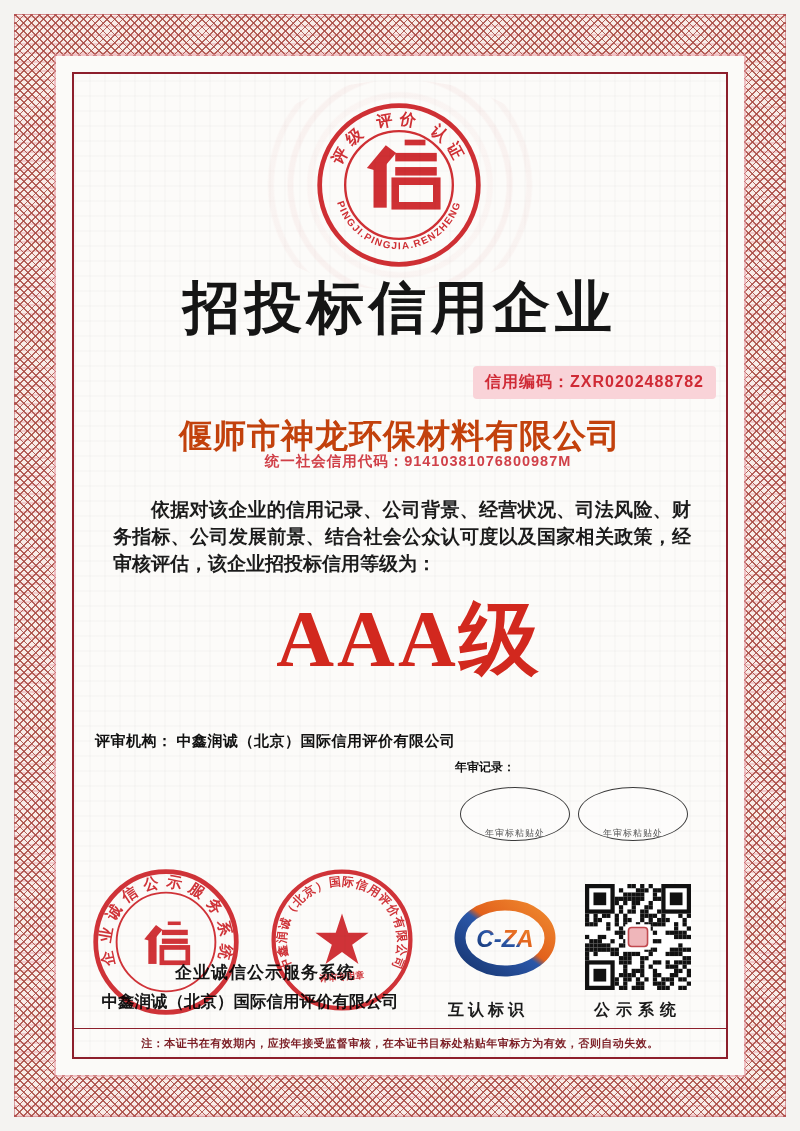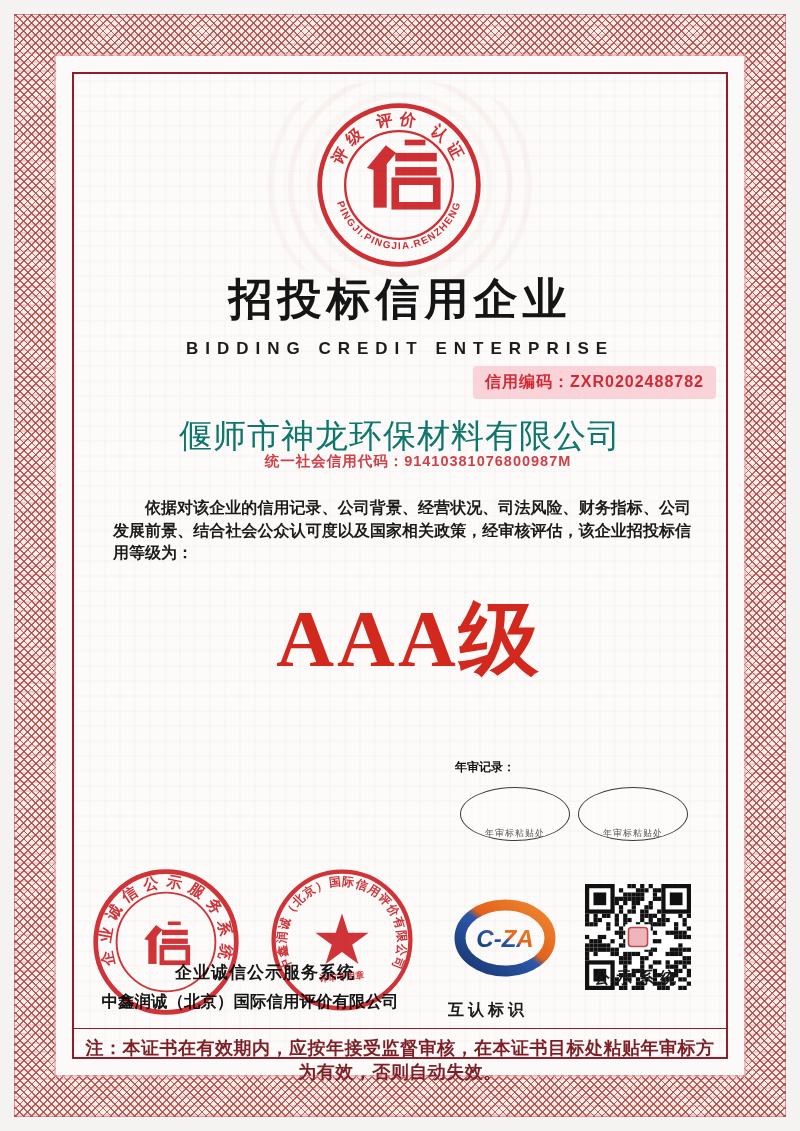--- a/index.html
+++ b/index.html
@@ -32,35 +32,35 @@
       radial-gradient(circle at 50% 50%, transparent 44%, rgba(205,95,95,.07) 45% 47%, transparent 48%); }
 
   svg text { font-family:"Liberation Sans","DejaVu Sans",sans-serif; }
 
   
   .top-seal { position:absolute; left:314px; top:100px; width:170px; height:170px;
     mix-blend-mode:multiply; opacity:.95; }
 
   
   .title { position:absolute; left:0; right:0; top:270px; text-align:center;
-    font-size:44px; font-weight:900; color:#151515; letter-spacing:5px; }
+    font-size:57px; font-weight:900; color:#151515; letter-spacing:5px; }
   .subtitle { position:absolute; left:0; right:0; top:339px; text-align:center;
     font-size:17px; font-weight:700; color:#1c1c1c; letter-spacing:7px; }
 
   .code-badge { position:absolute; right:84px; top:366px;
     background:var(--badge-bg,#f9d3d8); border-radius:4px; padding:6px 12px;
     font-size:16px; font-weight:700; color:var(--badge-text,#cf2a35); letter-spacing:1px; }
 
   .company { position:absolute; left:0; right:0; top:414px; text-align:center;
-    font-size:33px; font-weight:400; color:#0f766e; letter-spacing:1px; }
+    font-size:33px; font-weight:700; color:#c2410c; letter-spacing:1px; }
   .uscc { position:absolute; left:0; right:0; top:452px; text-align:center;
     font-size:14.5px; font-weight:700; color:var(--code-red,#d04048); letter-spacing:1px;padding-left:36px; }
 
   .body-par { position:absolute; left:113px; width:578px; top:497px;
-    font-size:16px; font-weight:700; color:#1b1b1b; line-height:1.42;
+    font-size:19px; font-weight:700; color:#1b1b1b; line-height:1.42;
     text-align:justify; text-indent:2em; }
 
   .grade { position:absolute; left:0; right:0; top:586px; text-align:center;
     font-family:"Liberation Serif","DejaVu Serif",serif;
     font-size:80px; font-weight:900; color:var(--accent-red,#d2281e);
     letter-spacing:3px; padding-left:18px; }
 
   
   .details { position:absolute; left:95px; top:732px; }
   .detail-row { font-size:15px; font-weight:700; color:#111; margin-bottom:10px;
@@ -84,28 +84,28 @@
   .caption-1 { position:absolute; left:135px; width:260px; top:961px; text-align:center;
     font-size:17px; font-weight:800; color:#151515; z-index:2; letter-spacing:1px; }
   .caption-2 { position:absolute; left:90px; width:320px; top:991px; text-align:center;
     font-size:16.5px; font-weight:800; color:#151515; z-index:2; }
 
   .cza { position:absolute; left:452px; top:898px; width:106px; height:84px; }
   .cza-caption { position:absolute; left:448px; width:114px; top:1000px; text-align:left;
     font-size:16px; font-weight:800; color:#1a1a1a; letter-spacing:4px; }
 
   .qr { position:absolute; left:585px; top:884px; width:106px; height:106px; }
-  .qr-caption { position:absolute; left:570px; width:136px; top:968px; text-align:center;
+  .qr-caption { position:absolute; left:570px; width:136px; top:1000px; text-align:center;
     font-size:16px; font-weight:800; color:#1a1a1a; letter-spacing:6px; }
 
   
   .note-divider { position:absolute; left:74px; right:74px; top:1028px;
     border-top:1.5px solid var(--panel-line,#8d1f2c); }
   .note { position:absolute; left:82px; width:636px; top:1036px; text-align:center;
-    font-size:18px; font-weight:700; color:#7c1f26; letter-spacing:.5px; }
+    font-size:11px; font-weight:700; color:#7c1f26; letter-spacing:.5px; }
 </style>
 </head>
 <body>
 
 <div class="page">
 
   <div class="band"></div>
   <div class="band-cover"></div>
   <div class="panel"></div>
   <div class="wm-rosette"></div>
@@ -127,34 +127,36 @@
       <path d="M56,72 L76,48 L87,56 L70,76 Z"></path>
       <rect x="63" y="66" width="14" height="48"></rect>
       <rect x="96" y="42" width="22" height="6"></rect>
       <rect x="86" y="56" width="44" height="9"></rect>
       <rect x="86" y="71" width="44" height="9"></rect>
       <rect x="86" y="86" width="44" height="26" fill="none" stroke="#d0242a" stroke-width="8"></rect>
     </g>
   </svg>
 
   <div class="title">招投标信用企业</div>
-  <div class="subtitle">BIDDING CREDIT ENTERPRISE</div>
 
   <div class="code-badge">
     <span>信用编码：</span><span>ZXR0202488782</span>
   </div>
 
   <div class="company">偃师市神龙环保材料有限公司</div>
   <div class="uscc">统一社会信用代码：91410381076800987M</div>
 
   <div class="body-par">依据对该企业的信用记录、公司背景、经营状况、司法风险、财务指标、公司发展前景、结合社会公众认可度以及国家相关政策，经审核评估，该企业招投标信用等级为：</div>
 
   <div class="grade">AAA级</div>
 
   <div class="details">
+    <div class="detail-row">
+      <span class="lbl">评审机构：</span><span>中鑫润诚（北京）国际信用评价有限公司</span>
+    </div>
   </div>
 
   <div class="annual-label">年审记录：</div>
   <div class="oval oval-1">
     <span>年审标粘贴处</span>
   </div>
   <div class="oval oval-2">
     <span>年审标粘贴处</span>
   </div>
 

